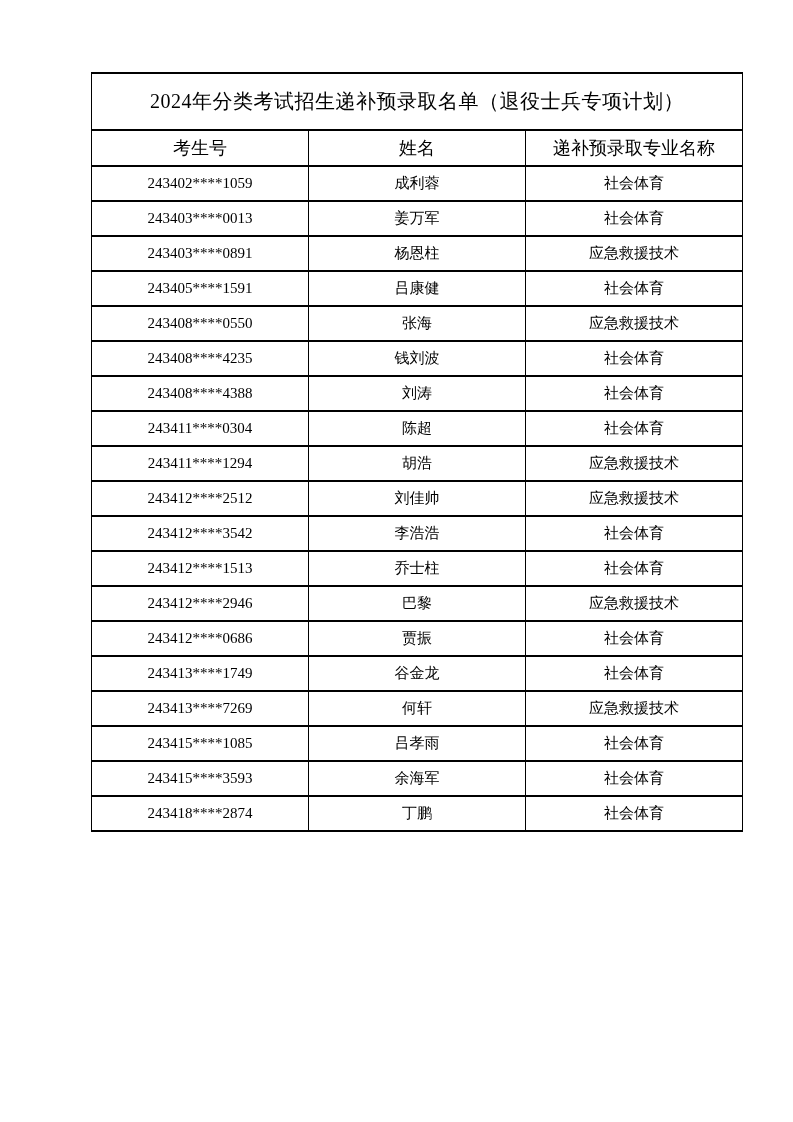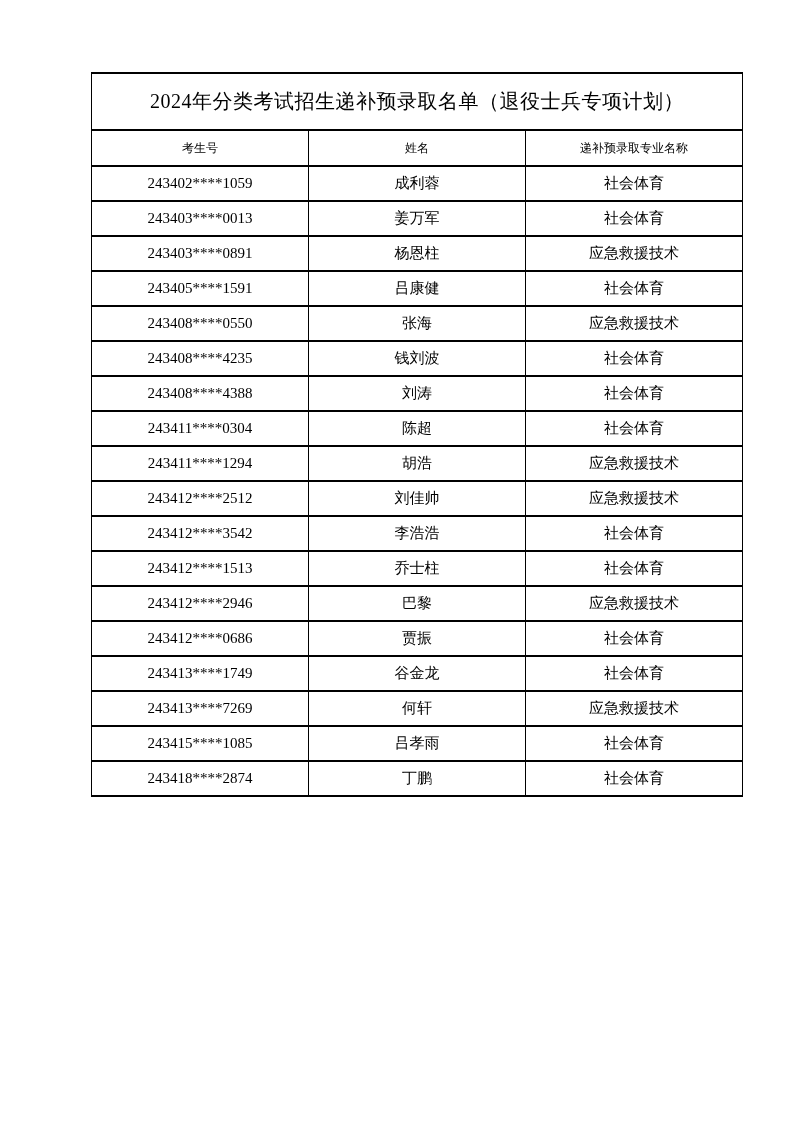--- a/index.html
+++ b/index.html
@@ -48,21 +48,21 @@
     font-weight: normal;
   }
   .title-cell {
     height: 55px;
     font-size: 20px;
     font-weight: bold;
     letter-spacing: 0.5px;
   }
   .header-row th {
     height: 34px;
-    font-size: 12px;
+    font-size: 18px;
   }
   .data-row td {
     height: 33px;
     font-size: 15px;
   }
 </style>
 </head>
 <body>
 
 <div class="page">
@@ -180,20 +180,25 @@
     <td>应急救援技术</td>
   </tr>
 
 
   <tr class="data-row">
     <td>243415****1085</td>
     <td>吕孝雨</td>
     <td>社会体育</td>
   </tr>
 
+  <tr class="data-row">
+    <td>243415****3593</td>
+    <td>余海军</td>
+    <td>社会体育</td>
+  </tr>
 
 
 
   <tr class="data-row">
     <td>243418****2874</td>
     <td>丁鹏</td>
     <td>社会体育</td>
   </tr>
 </tbody>
   </table>

